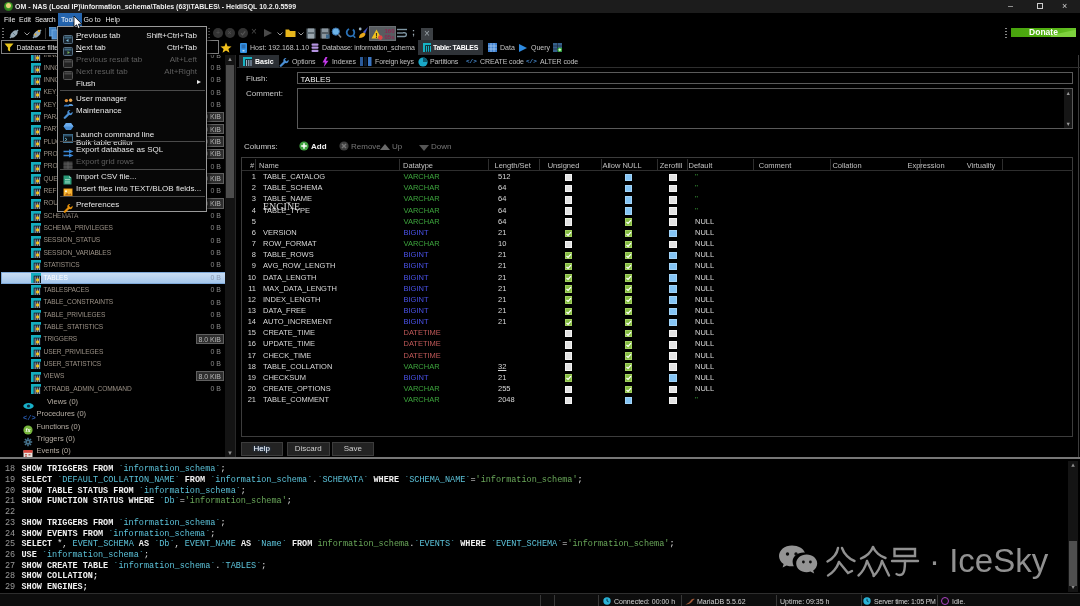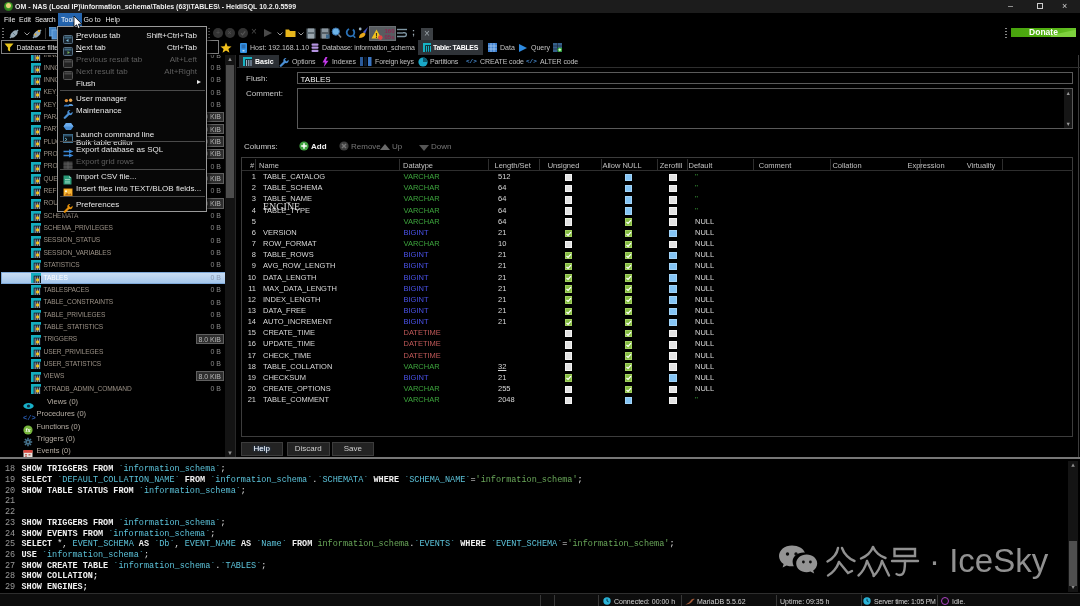--- a/index.html
+++ b/index.html
@@ -933,20 +933,21 @@
   </div>
 <div class="ab" style="left:0;top:457px;width:1080px;height:1.5px;background:#777777;"></div>
 <div class="ab" style="left:0;top:458.5px;width:1080px;height:134.5px;background:#000;overflow:hidden;font-family:'Liberation Mono',monospace;">
     <div class="ab txt" style="left:5px;top:5.6px;font-size:8.5px;color:#9a9a9a;">18</div>
     <div class="ab txt" style="left:21.5px;top:5.6px;font-size:8.5px;"><b style="color:#f0f0f0">SHOW TRIGGERS FROM </b><span style="color:#5cc3da">`information_schema`</span><span style="color:#e0e0e0">;</span></div>
     <div class="ab txt" style="left:5px;top:16.3px;font-size:8.5px;color:#9a9a9a;">19</div>
     <div class="ab txt" style="left:21.5px;top:16.3px;font-size:8.5px;"><b style="color:#f0f0f0">SELECT </b><span style="color:#5cc3da">`DEFAULT_COLLATION_NAME`</span><b style="color:#f0f0f0"> FROM </b><span style="color:#5cc3da">`information_schema`</span><span style="color:#e0e0e0">.</span><span style="color:#5cc3da">`SCHEMATA`</span><b style="color:#f0f0f0"> WHERE </b><span style="color:#5cc3da">`SCHEMA_NAME`</span><span style="color:#e0e0e0">=</span><span style="color:#6aa85a">'information_schema'</span><span style="color:#e0e0e0">;</span></div>
     <div class="ab txt" style="left:5px;top:27.1px;font-size:8.5px;color:#9a9a9a;">20</div>
     <div class="ab txt" style="left:21.5px;top:27.1px;font-size:8.5px;"><b style="color:#f0f0f0">SHOW TABLE STATUS FROM </b><span style="color:#5cc3da">`information_schema`</span><span style="color:#e0e0e0">;</span></div>
     <div class="ab txt" style="left:5px;top:37.8px;font-size:8.5px;color:#9a9a9a;">21</div>
+    <div class="ab txt" style="left:21.5px;top:37.8px;font-size:8.5px;"><b style="color:#f0f0f0">SHOW FUNCTION STATUS WHERE </b><span style="color:#5cc3da">`Db`</span><span style="color:#e0e0e0">=</span><span style="color:#6aa85a">'information_schema'</span><span style="color:#e0e0e0">;</span></div>
     <div class="ab txt" style="left:5px;top:48.5px;font-size:8.5px;color:#9a9a9a;">22</div>
     <div class="ab txt" style="left:5px;top:59.3px;font-size:8.5px;color:#9a9a9a;">23</div>
     <div class="ab txt" style="left:21.5px;top:59.3px;font-size:8.5px;"><b style="color:#f0f0f0">SHOW TRIGGERS FROM </b><span style="color:#5cc3da">`information_schema`</span><span style="color:#e0e0e0">;</span></div>
     <div class="ab txt" style="left:5px;top:70.0px;font-size:8.5px;color:#9a9a9a;">24</div>
     <div class="ab txt" style="left:21.5px;top:70.0px;font-size:8.5px;"><b style="color:#f0f0f0">SHOW EVENTS FROM </b><span style="color:#5cc3da">`information_schema`</span><span style="color:#e0e0e0">;</span></div>
     <div class="ab txt" style="left:5px;top:80.7px;font-size:8.5px;color:#9a9a9a;">25</div>
     <div class="ab txt" style="left:21.5px;top:80.7px;font-size:8.5px;"><b style="color:#f0f0f0">SELECT </b><span style="color:#e0e0e0">*, </span><span style="color:#5cc3da">EVENT_SCHEMA</span><b style="color:#f0f0f0"> AS </b><span style="color:#5cc3da">`Db`</span><span style="color:#e0e0e0">, </span><span style="color:#5cc3da">EVENT_NAME</span><b style="color:#f0f0f0"> AS </b><span style="color:#5cc3da">`Name`</span><b style="color:#f0f0f0"> FROM </b><span style="color:#6aa85a">information_schema</span><span style="color:#e0e0e0">.</span><span style="color:#5cc3da">`EVENTS`</span><b style="color:#f0f0f0"> WHERE </b><span style="color:#5cc3da">`EVENT_SCHEMA`</span><span style="color:#e0e0e0">=</span><span style="color:#6aa85a">'information_schema'</span><span style="color:#e0e0e0">;</span></div>
     <div class="ab txt" style="left:5px;top:91.4px;font-size:8.5px;color:#9a9a9a;">26</div>
     <div class="ab txt" style="left:21.5px;top:91.4px;font-size:8.5px;"><b style="color:#f0f0f0">USE </b><span style="color:#5cc3da">`information_schema`</span><span style="color:#e0e0e0">;</span></div>
     <div class="ab txt" style="left:5px;top:102.2px;font-size:8.5px;color:#9a9a9a;">27</div>

